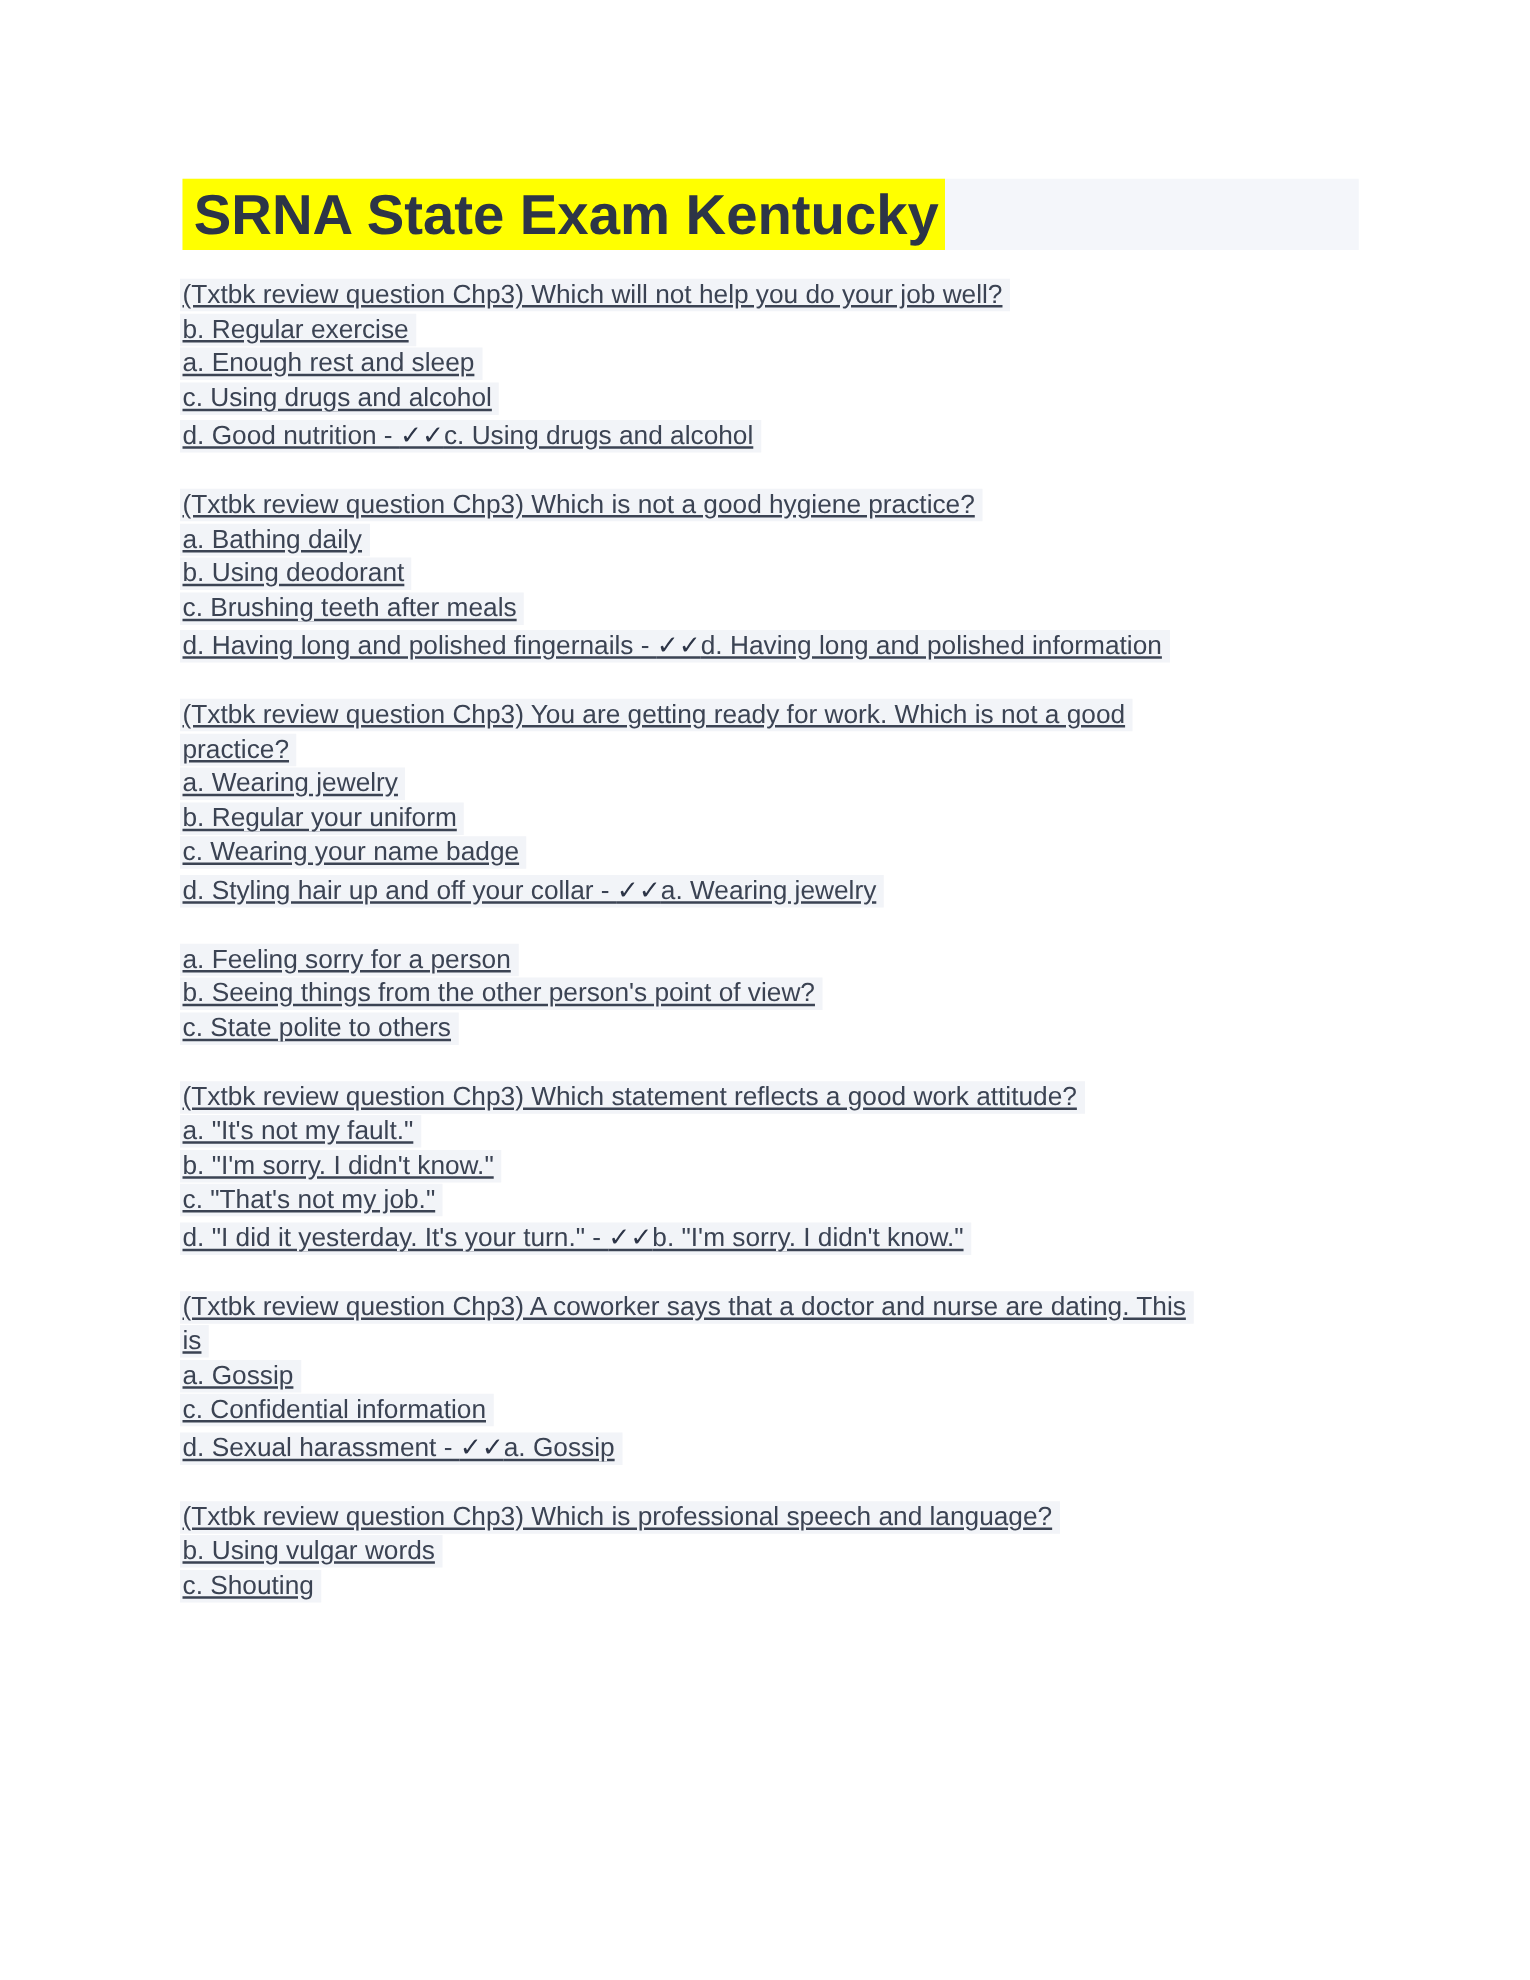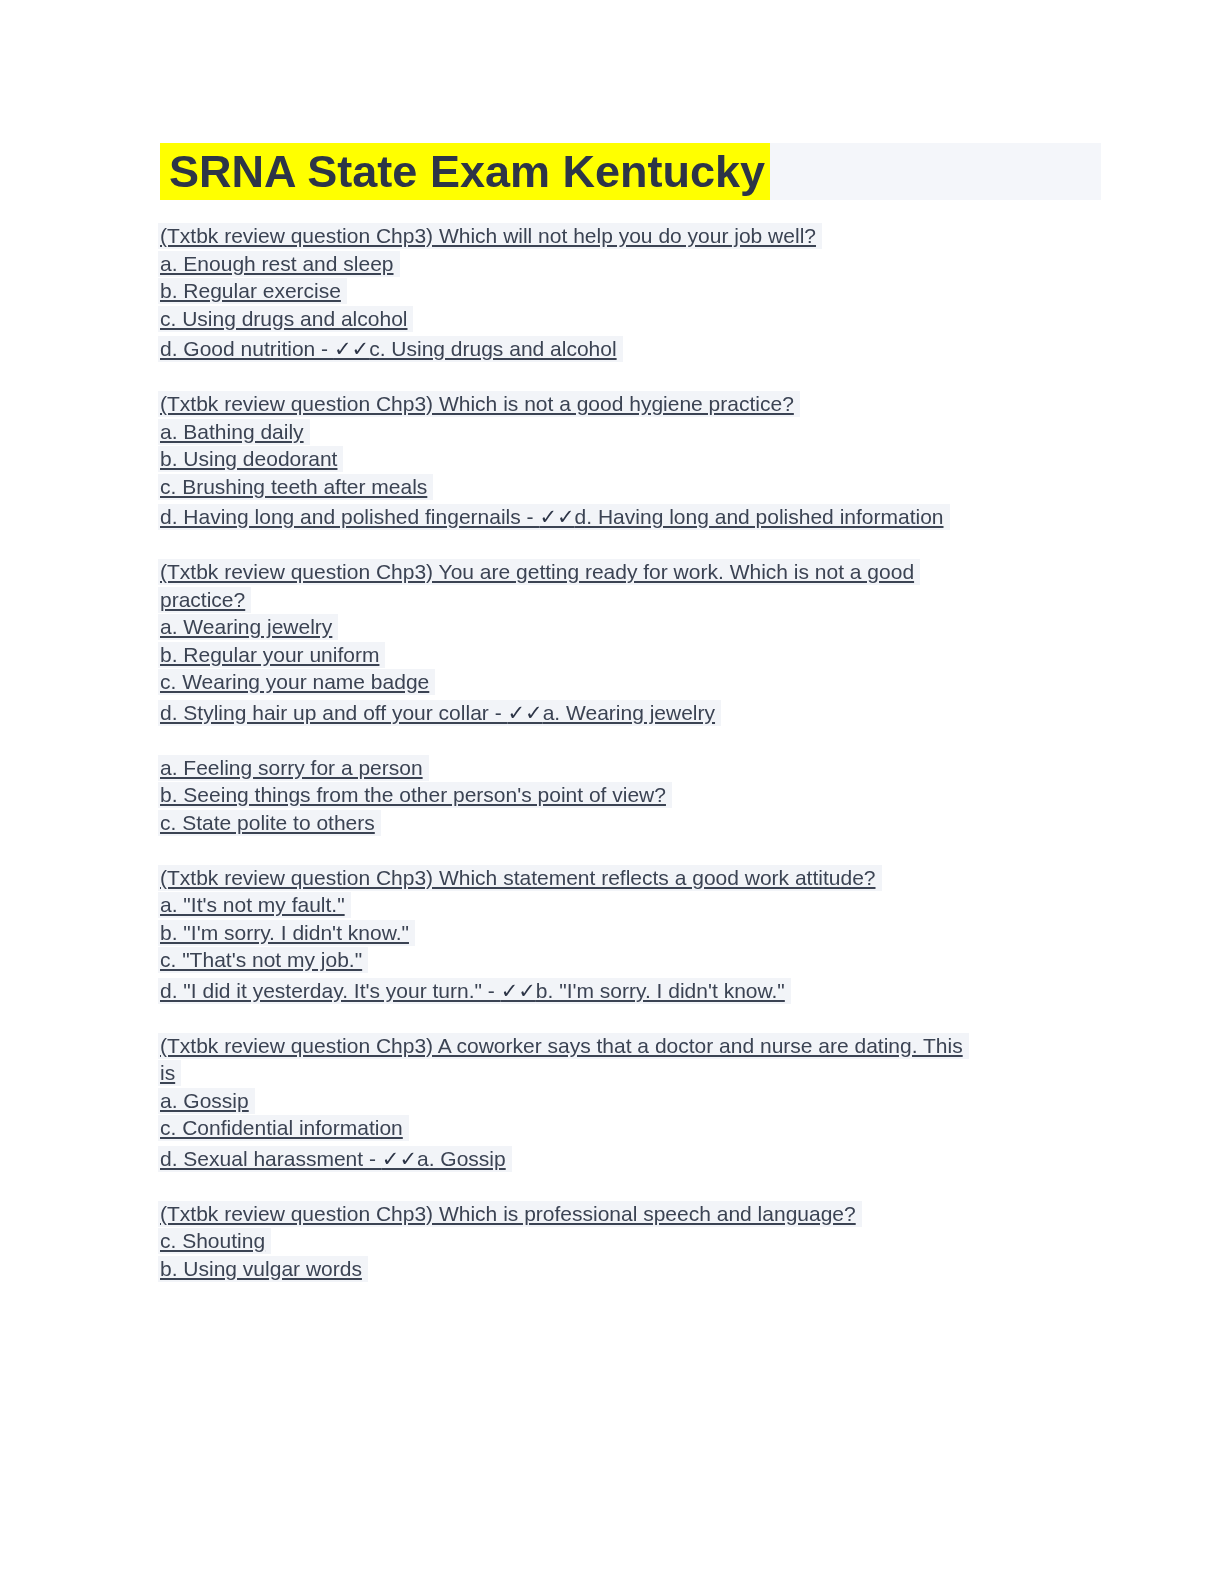--- a/index.html
+++ b/index.html
@@ -10,21 +10,21 @@
   .page {
     position: relative;
     width: 1224px;
     height: 1584px;
     background: #ffffff;
     overflow: hidden;
     font-family: "Liberation Sans", "DejaVu Sans", sans-serif;
   }
   .inner {
     position: absolute;
-    left: 160px;
+    left: 146px;
     top: 143px;
     width: 941px;
   }
   .title-band {
     width: 941px;
     height: 57px;
     background: #f4f6fa;
     margin-bottom: 22px;
     white-space: nowrap;
   }
@@ -68,22 +68,22 @@
 <body>
 
 <div class="page">
   <div class="inner">
     <div class="title-band">
       <span class="title-hl">SRNA State Exam Kentucky</span>
     </div>
     <div class="content">
         <div class="question-block">
           <div class="line"><span class="hl">(Txtbk review question Chp3) Which will not help you do your job well?</span></div>
+          <div class="line"><span class="hl">b. Regular exercise</span></div>
           <div class="line"><span class="hl">a. Enough rest and sleep</span></div>
-          <div class="line"><span class="hl">b. Regular exercise</span></div>
           <div class="line"><span class="hl">c. Using drugs and alcohol</span></div>
           <div class="line answer"><span class="hl"><span>d. Good nutrition - </span><span class="checks">✓✓</span><span>c. Using drugs and alcohol</span></span></div>
         </div>
         <div class="question-block">
           <div class="line"><span class="hl">(Txtbk review question Chp3) Which is not a good hygiene practice?</span></div>
           <div class="line"><span class="hl">a. Bathing daily</span></div>
           <div class="line"><span class="hl">b. Using deodorant</span></div>
           <div class="line"><span class="hl">c. Brushing teeth after meals</span></div>
           <div class="line answer"><span class="hl"><span>d. Having long and polished fingernails - </span><span class="checks">✓✓</span><span>d. Having long and polished information</span></span></div>
         </div>
@@ -109,18 +109,18 @@
         </div>
         <div class="question-block">
           <div class="line"><span class="hl">(Txtbk review question Chp3) A coworker says that a doctor and nurse are dating. This</span></div>
           <div class="line"><span class="hl">is</span></div>
           <div class="line"><span class="hl">a. Gossip</span></div>
           <div class="line"><span class="hl">c. Confidential information</span></div>
           <div class="line answer"><span class="hl"><span>d. Sexual harassment - </span><span class="checks">✓✓</span><span>a. Gossip</span></span></div>
         </div>
         <div class="question-block">
           <div class="line"><span class="hl">(Txtbk review question Chp3) Which is professional speech and language?</span></div>
+          <div class="line"><span class="hl">b. Using vulgar words</span></div>
           <div class="line"><span class="hl">c. Shouting</span></div>
-          <div class="line"><span class="hl">b. Using vulgar words</span></div>
         </div>
       </div>
   </div>
 </div>
 
 </body></html>

